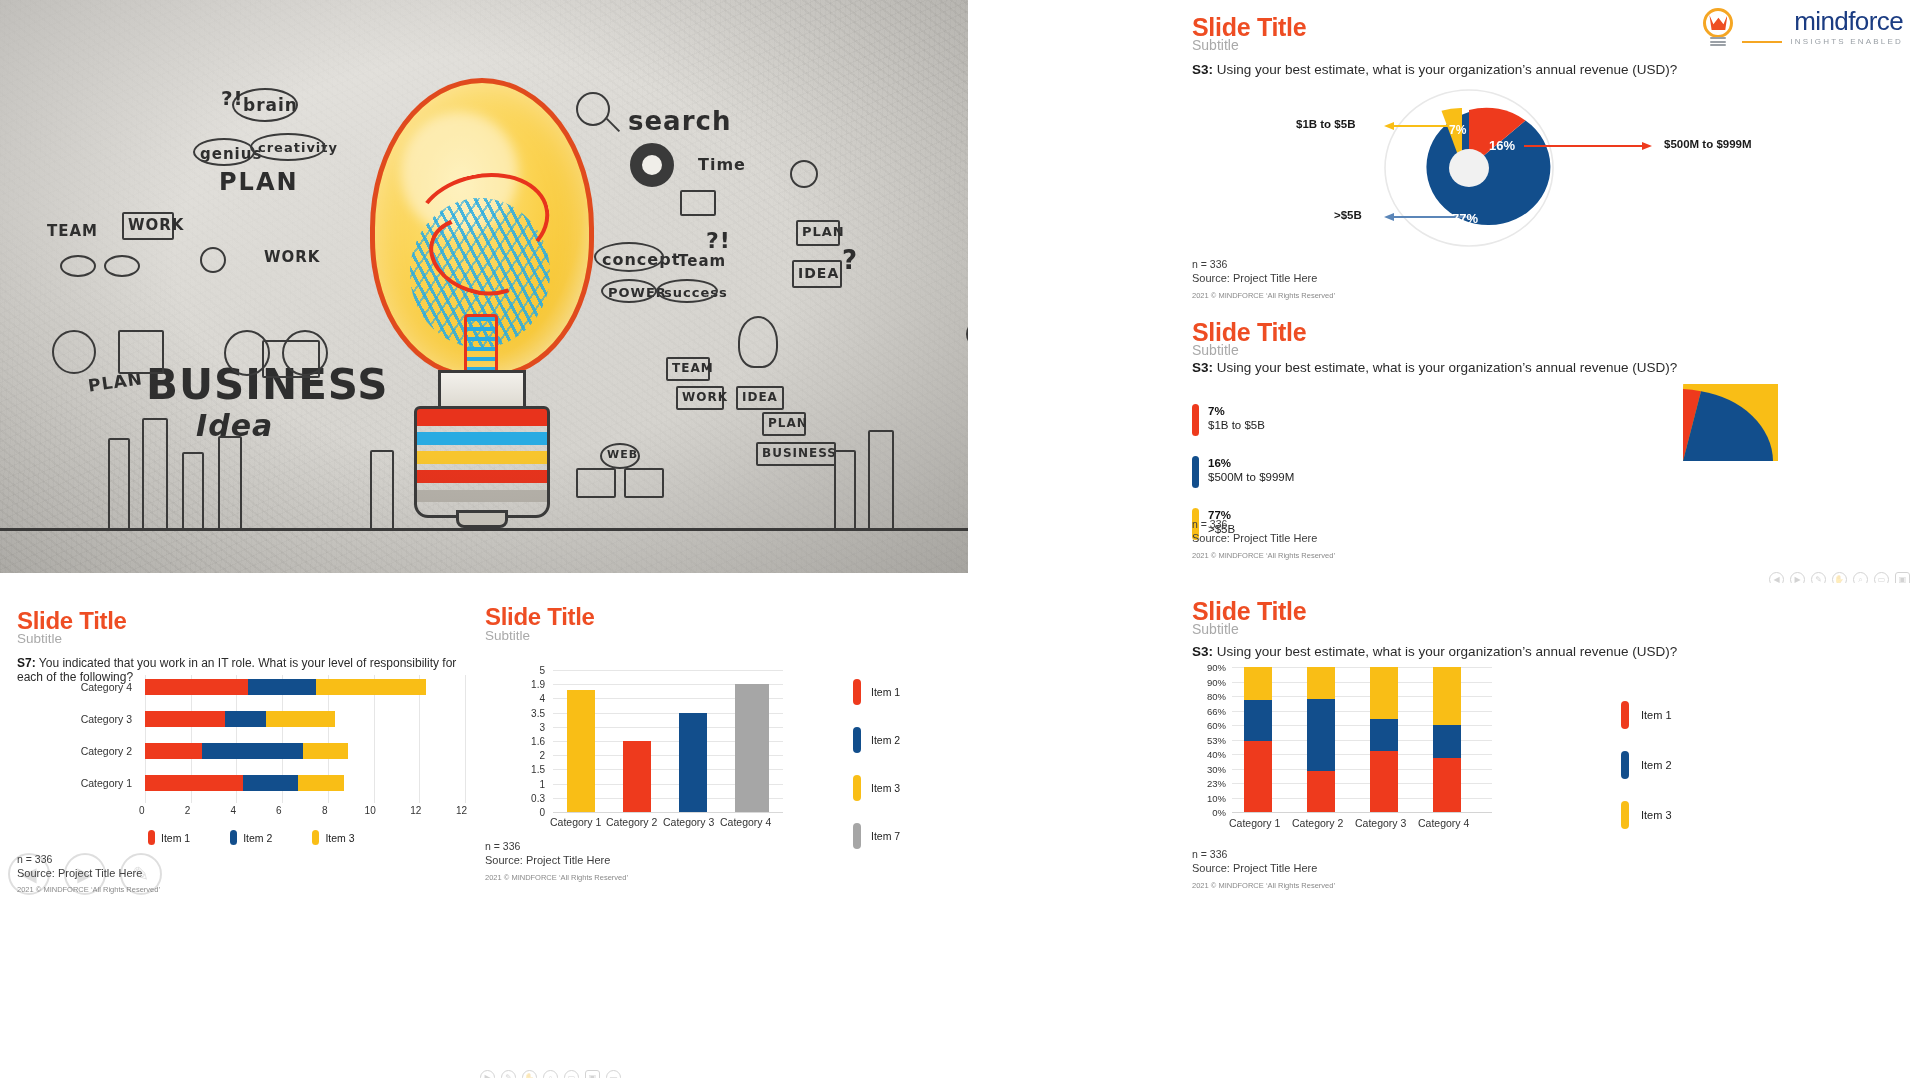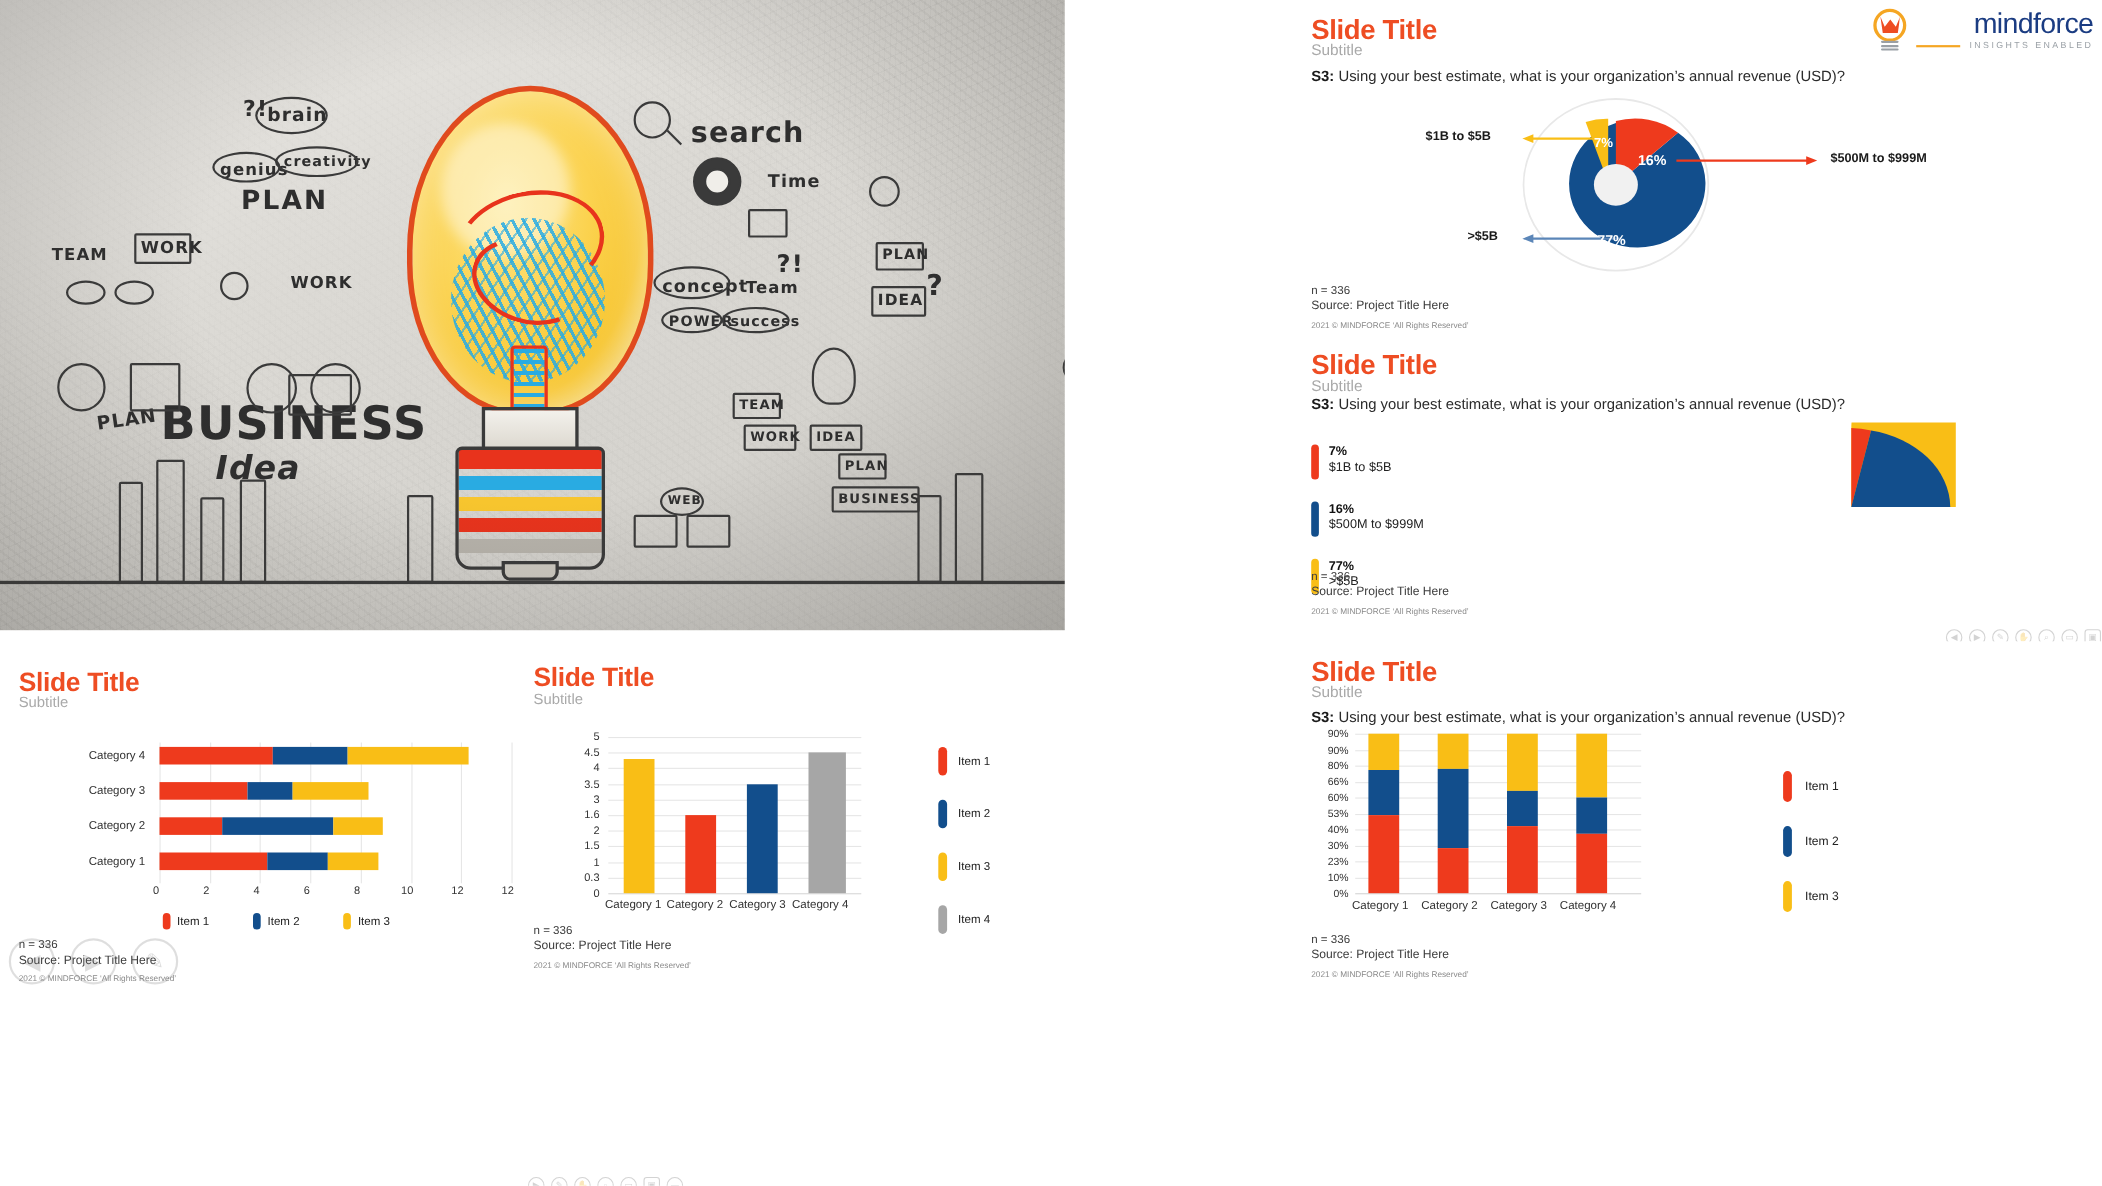--- a/index.html
+++ b/index.html
@@ -357,20 +357,23 @@
       <span class="ghost-ico">⌕</span>
       <span class="ghost-ico">▭</span>
       <span class="ghost-ico" style="border-radius:3px;">▣</span>
 
     </div>
   </div>
 
   <div class="slide" style="left:0px;top:585px;width:478px;height:493px;">
     <div class="slide-title" style="position:absolute;left:17px;top:22px;font-size:24px;">Slide Title</div>
     <div class="slide-sub" style="position:absolute;left:17px;top:46px;font-size:13.5px;">Subtitle</div>
+    <div class="slide-q" style="position:absolute;left:17px;top:71px;font-size:12px;width:452px;">
+      <b>S7:</b><span> You indicated that you work in an IT role. What is your level of responsibility for each of the following?</span>
+    </div>
 
     <div style="position:absolute;left:17px;top:92px;width:452px;height:140px;">
 
       <div style="position:absolute;left:0;top:4px;width:115px;text-align:right;font-size:10.5px;color:#333;">Category 4</div>
       <div style="position:absolute;left:0;top:36px;width:115px;text-align:right;font-size:10.5px;color:#333;">Category 3</div>
       <div style="position:absolute;left:0;top:68px;width:115px;text-align:right;font-size:10.5px;color:#333;">Category 2</div>
       <div style="position:absolute;left:0;top:100px;width:115px;text-align:right;font-size:10.5px;color:#333;">Category 1</div>
 
       <div style="position:absolute;left:128px;top:-2px;width:320px;height:128px;">
         <div class="gridline" style="left:0;top:0;width:1px;height:128px;"></div>
@@ -451,21 +454,21 @@
   </div>
 
   <div class="slide" style="left:478px;top:585px;width:705px;height:493px;">
     <div class="slide-title" style="position:absolute;left:7px;top:18px;font-size:24px;">Slide Title</div>
     <div class="slide-sub" style="position:absolute;left:7px;top:43px;font-size:13.5px;">Subtitle</div>
 
     <div style="position:absolute;left:7px;top:85px;width:400px;height:160px;">
 
       <div style="position:absolute;left:0;top:0;width:64px;height:146px;">
         <span style="position:absolute;right:4px;top:-5px;font-size:10px;color:#333;">5</span>
-        <span style="position:absolute;right:4px;top:9.2px;font-size:10px;color:#333;">4.5</span>
+        <span style="position:absolute;right:4px;top:9.2px;font-size:10px;color:#333;">1.9</span>
         <span style="position:absolute;right:4px;top:23.4px;font-size:10px;color:#333;">4</span>
         <span style="position:absolute;right:4px;top:37.6px;font-size:10px;color:#333;">3.5</span>
         <span style="position:absolute;right:4px;top:51.8px;font-size:10px;color:#333;">3</span>
         <span style="position:absolute;right:4px;top:66px;font-size:10px;color:#333;">1.6</span>
         <span style="position:absolute;right:4px;top:80.2px;font-size:10px;color:#333;">2</span>
         <span style="position:absolute;right:4px;top:94.4px;font-size:10px;color:#333;">1.5</span>
         <span style="position:absolute;right:4px;top:108.6px;font-size:10px;color:#333;">1</span>
         <span style="position:absolute;right:4px;top:122.8px;font-size:10px;color:#333;">0.3</span>
         <span style="position:absolute;right:4px;top:137px;font-size:10px;color:#333;">0</span>
       </div>
@@ -505,21 +508,21 @@
       <span style="display:flex;align-items:center;gap:10px;">
         <i class="leg-chip" style="width:8px;height:26px;background:#124E8C;display:block;"></i>
         <span style="font-size:10.5px;color:#222;">Item 2</span>
       </span>
       <span style="display:flex;align-items:center;gap:10px;">
         <i class="leg-chip" style="width:8px;height:26px;background:#F9BE16;display:block;"></i>
         <span style="font-size:10.5px;color:#222;">Item 3</span>
       </span>
       <span style="display:flex;align-items:center;gap:10px;">
         <i class="leg-chip" style="width:8px;height:26px;background:#A6A6A6;display:block;"></i>
-        <span style="font-size:10.5px;color:#222;">Item 4</span>
+        <span style="font-size:10.5px;color:#222;">Item 7</span>
       </span>
     </div>
 
     <div style="position:absolute;left:7px;top:255px;">
       <div class="foot-n" style="font-size:10.5px;">
         <span>n =</span>
         <span>336</span>
       </div>
       <div class="foot-src" style="font-size:11px;margin-top:2px;">Source: Project Title Here</div>
       <div class="foot-cr" style="font-size:7.5px;margin-top:7px;">2021 © MINDFORCE ‘All Rights Reserved’</div>

